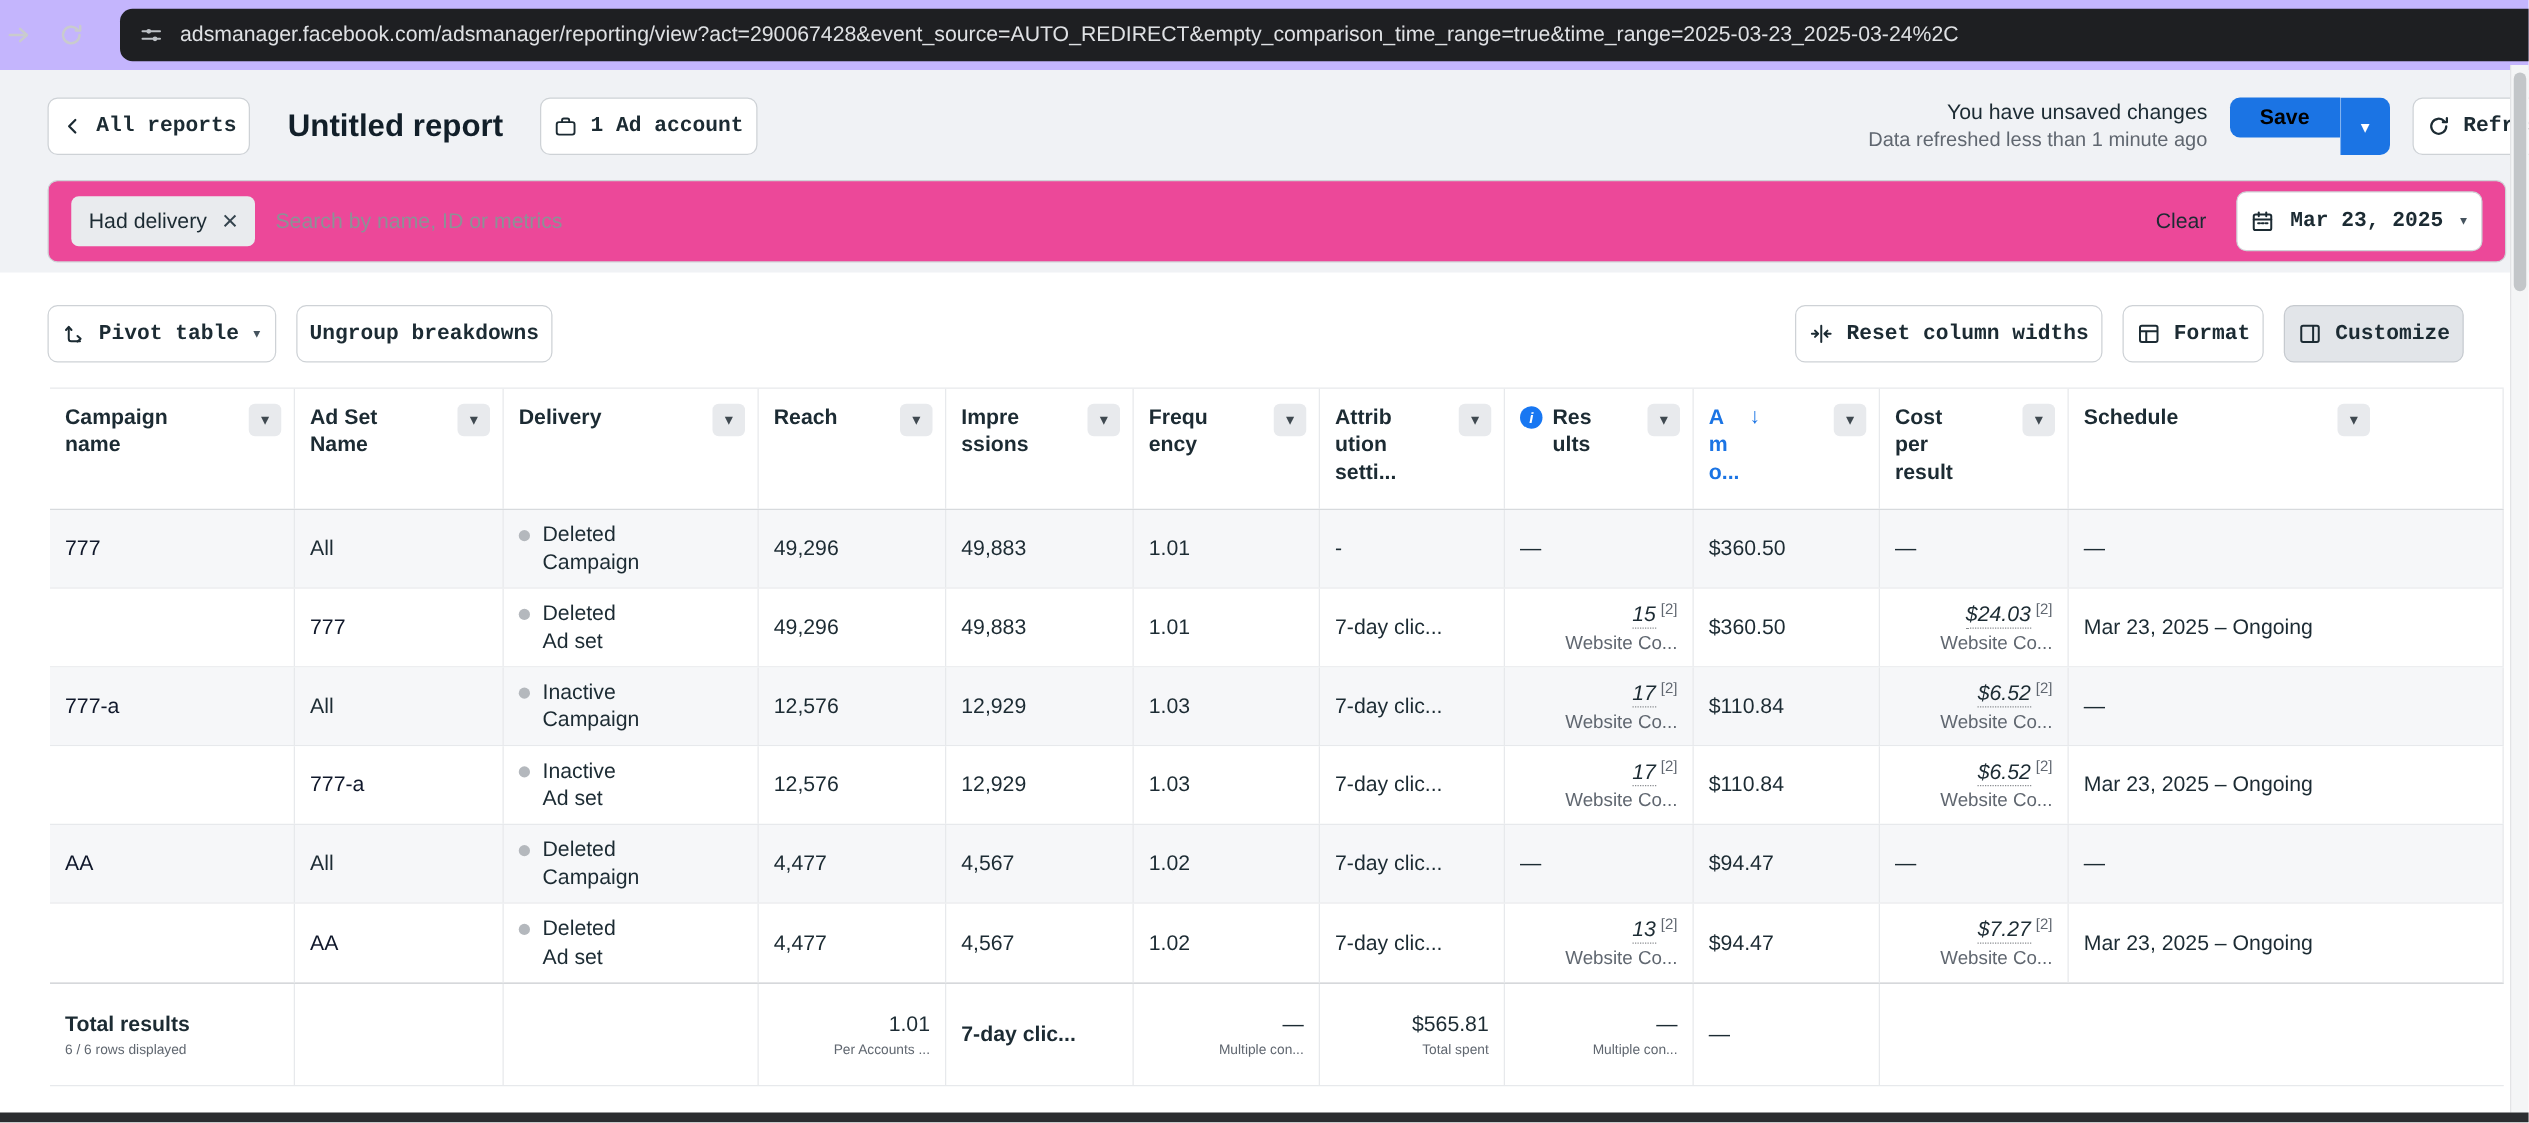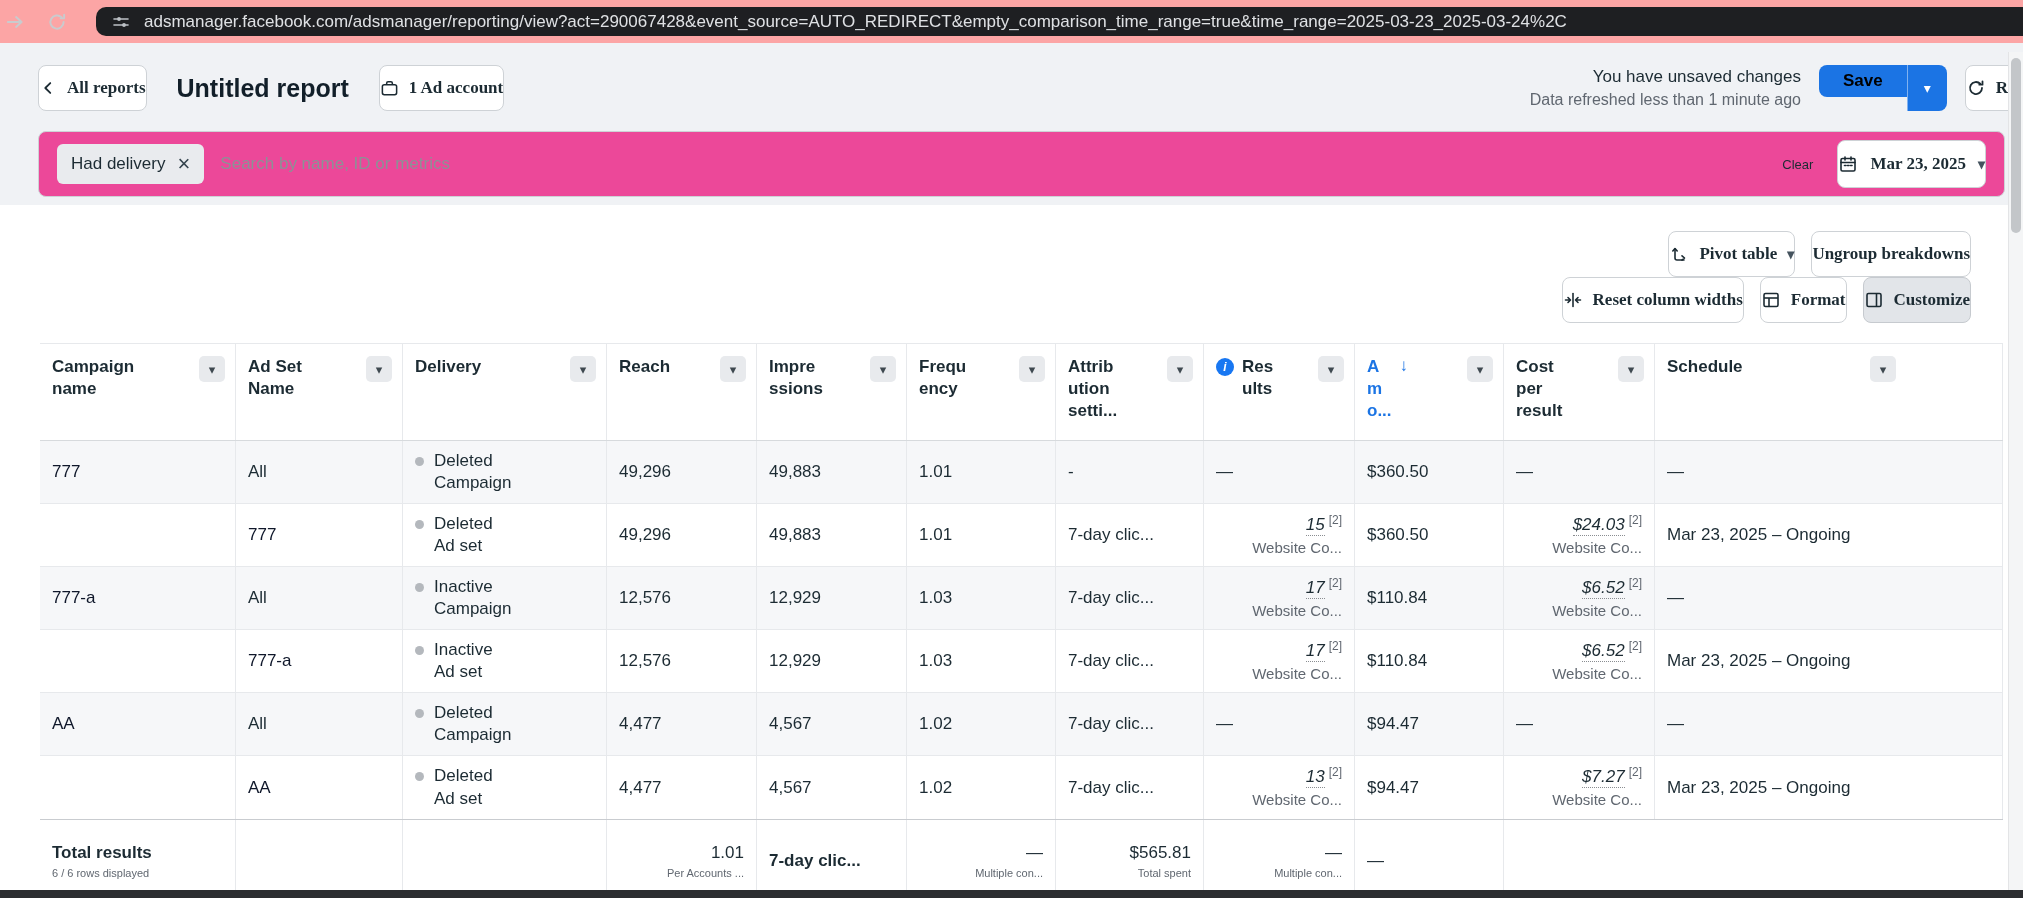--- a/index.html
+++ b/index.html
@@ -8,21 +8,21 @@
     position: relative;
     overflow: hidden;
     background: #fff;
     font-family: "Liberation Sans", "DejaVu Sans", sans-serif;
     color: #1c2b33;
   }
   svg { display:block; }
 
   
   .browser-bar {
-    height: 43px; background: #fca5a5;
+    height: 56px; background: #c4b5fd;
     display: flex; align-items: center; gap: 20px;
     padding-left: 4px; position: relative; z-index: 10;
   }
   .nav-ico { color: #c9cbce; flex: none; cursor: pointer; }
   .url-field {
     position: absolute; left: 96px; right: 0; top: 7px; bottom: 7px;
     background: #1e1f22; border-radius: 10px 0 0 10px;
     display: flex; align-items: center; gap: 13px; padding-left: 15px;
     overflow: hidden;
   }
@@ -30,23 +30,23 @@
   .url-text { color: #dfe1e4; font-size: 17px; white-space: nowrap; overflow: hidden; }
 
   
   .app-header {
     background: #f0f2f5; padding: 22px 0 20px 38px;
     display: flex; align-items: center;
   }
   .btn-light {
     display: inline-flex; align-items: center; gap: 10px;
     height: 46px; background: #fff; border: 1px solid #ced2d6;
-    border-radius: 8px; padding: 0 0;
+    border-radius: 8px; padding: 0 10px;
     font-size: 17px; font-weight: 600; color: #1c2b33;
-    cursor: pointer; white-space: nowrap; font-family: Liberation Serif, serif;
+    cursor: pointer; white-space: nowrap; font-family: Liberation Mono, monospace;
   }
   .page-title { font-size: 25px; font-weight: 700; color: #121f29; margin: 0 30px; }
   .hdr-right { margin-left: auto; margin-right: -30px; display: flex; align-items: center; gap: 18px; }
   .status-texts { text-align: right; line-height: 1.4; white-space: nowrap; }
   .status-texts .t1 { font-size: 17px; color: #1c2b33; }
   .status-texts .t2 { font-size: 16px; color: #606770; }
   .save-split { display: flex; flex: none; }
   .save-main {
     background: #1b74e4; color: #000000; border: none; cursor: pointer;
     font-size: 17px; font-weight: 700; height: 32px; padding: 0 24px;
@@ -66,26 +66,26 @@
     display: flex; align-items: center; gap: 16px; padding: 0 18px;
   }
   .chip {
     display: flex; align-items: center; gap: 12px;
     background: #e9ebee; border-radius: 6px; height: 40px; padding: 0 14px;
     font-size: 17px; color: #1c2b33; flex: none; cursor: default;
   }
   .chip-x { font-size: 22px; line-height: 1; color: #35444e; cursor: pointer; }
   .search-input { flex: 1; border: none; outline: none; background: transparent; font-size: 17px; color: #1c2b33; font-family: inherit; }
   .search-input::placeholder { color: #8c9196; }
-  .clear-link { font-size: 13px; color: #1c2b33; margin-right: 8px; cursor: pointer; flex: none; }
+  .clear-link { font-size: 17px; color: #1c2b33; margin-right: 8px; cursor: pointer; flex: none; }
   .date-btn { font-weight: 700; gap: 12px; height: 48px; flex: none; }
   .caret-ch { font-size: 14px; color: #45535e; }
 
   
-  .toolbar { margin: 26px 52px 20px 38px; display: flex; justify-content: space-between; align-items: flex-end; flex-direction: column; }
+  .toolbar { margin: 26px 52px 20px 38px; display: flex; justify-content: space-between; align-items: flex-end; }
   .tb-group { display: flex; gap: 16px; }
   .tb-btn.active { background: #e2e5e9; border-color: #c6cacf; }
   .tb-ico { color: #1c2b33; }
 
   
   .report-table { width: 1963px; margin-left: 40px; font-size: 17px; }
   .grid { display: grid; grid-template-columns: 196px 167px 204px 150px 150px 149px 148px 151px 149px 151px 1fr; }
   .thead { border-top: 1px solid #e7e9ec; border-bottom: 1px solid #d7dadd; min-height: 98px; background: #fff; }
   .th { padding: 12px 10px 10px 12px; display: flex; align-items: flex-start; gap: 8px; border-right: 1px solid #e7e9ec; cursor: pointer; }
   .h-label { font-weight: 700; white-space: pre-line; line-height: 1.3; color: #1c2b33; }

